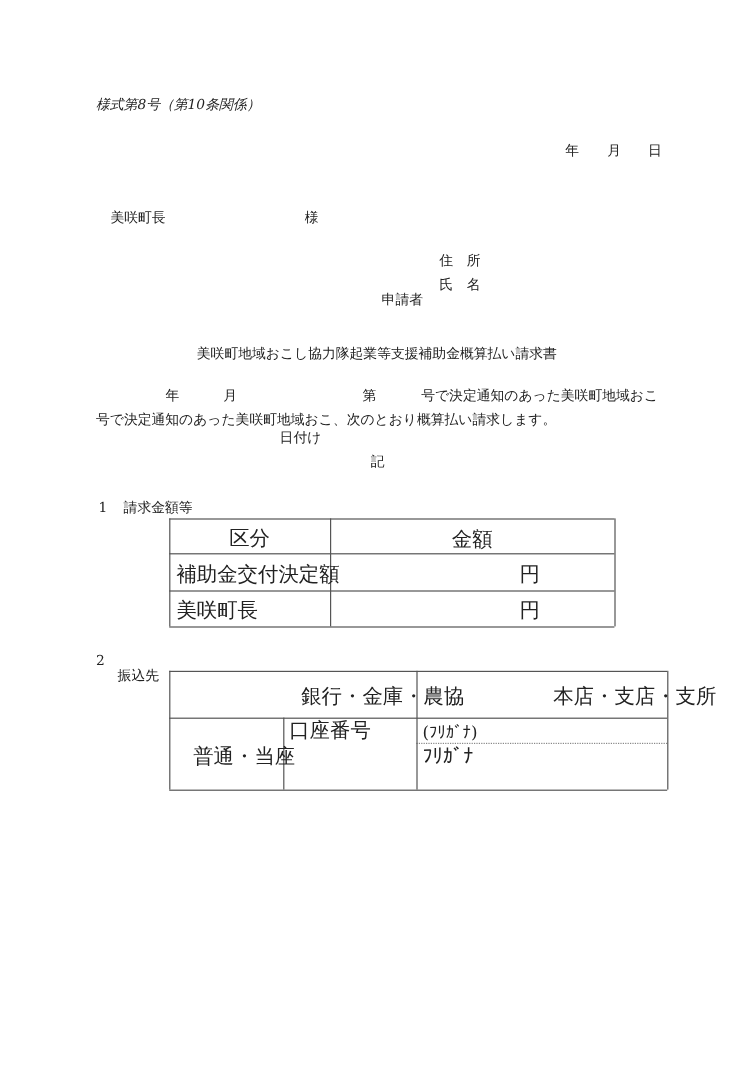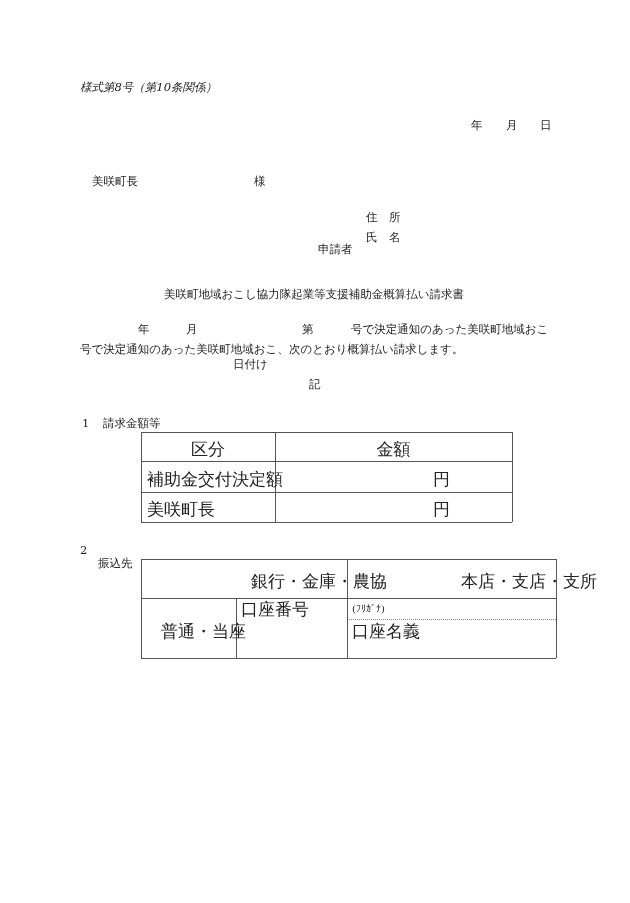--- a/index.html
+++ b/index.html
@@ -78,15 +78,15 @@
   <div class="line-h" style="left:141px; top:658px; width:415px;"></div>
   <div class="line-v" style="left:141px; top:559px; height:99px;"></div>
   <div class="line-v" style="left:236px; top:598px; height:60px;"></div>
   <div class="line-v" style="left:347px; top:559px; height:99px;"></div>
   <div class="line-v" style="left:556px; top:559px; height:99px;"></div>
 
   <div class="cell" style="left:251px; top:573px;">銀行・金庫・農協</div>
   <div class="cell" style="left:461px; top:573px;">本店・支店・支所</div>
   <div class="cell" style="left:161px; top:623px;">普通・当座</div>
   <div class="cell" style="left:241px; top:601px;">口座番号</div>
-  <div class="cell" style="left:352px; top:604px; font-size:10px;">(ﾌﾘｶﾞﾅ)</div>
-  <div class="cell" style="left:352px; top:623px;">口座名義</div>
+  <div class="cell" style="left:352px; top:604px; font-size:14px;">(ﾌﾘｶﾞﾅ)</div>
+  <div class="cell" style="left:352px; top:623px;">ﾌﾘｶﾞﾅ</div>
 </div>
 
 </body></html>

